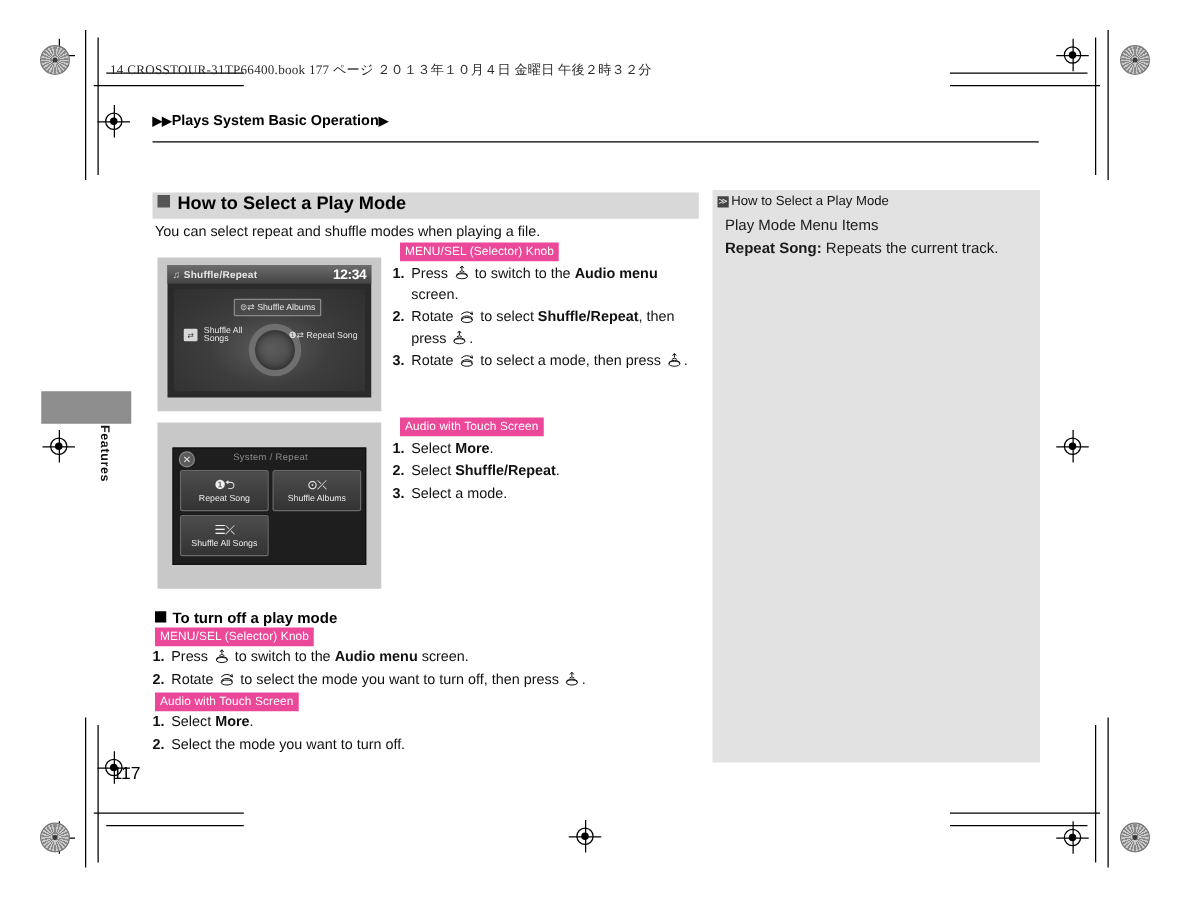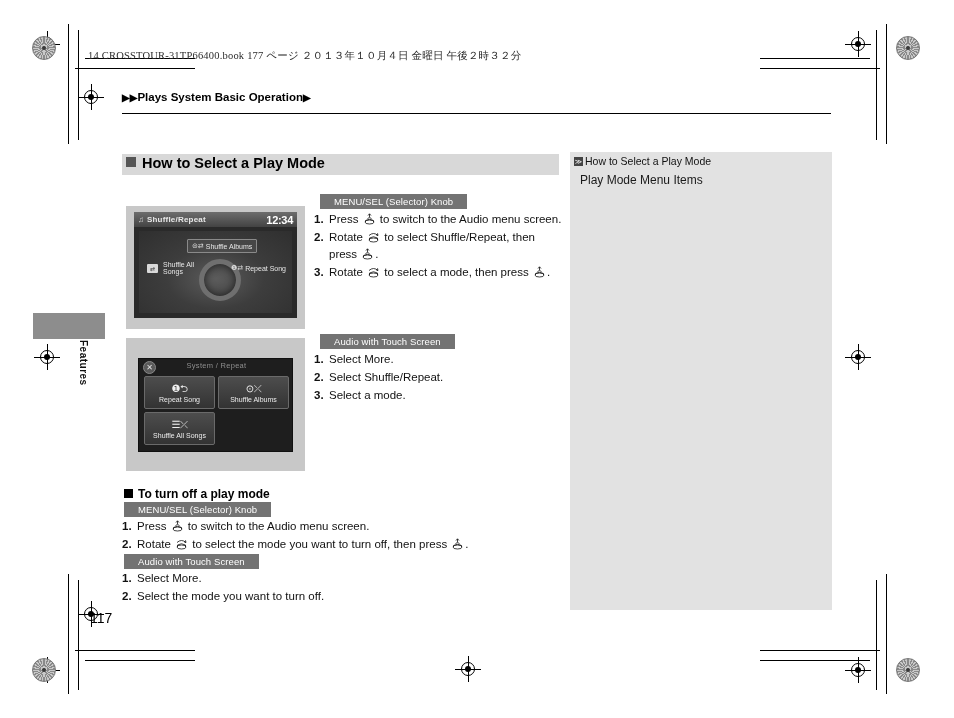--- a/index.html
+++ b/index.html
@@ -157,33 +157,33 @@
     height: 33px; background: linear-gradient(#4d4d4d, #333);
     border: 1px solid #6a6a6a; border-radius: 2px;
     display: flex; flex-direction: column; align-items: center; justify-content: center;
   }
   .sB-tile.blank { background: transparent; border: none; }
   .sB-icon { color: #f0f0f0; font-size: 10px; line-height: 11px; letter-spacing: -.5px; }
   .sB-lab { color: #ececec; font-size: 7px; margin-top: 2px; white-space: nowrap; }
 
   
   .badge {
-    display: inline-block; background: #737373; color: #fff;
-    font-size: 9.5px; padding: 2px 14px; letter-spacing: .1px; white-space: nowrap;
+    display: inline-block; background: #ec4899; color: #fff;
+    font-size: 9.5px; padding: 2px 4px; letter-spacing: .1px; white-space: nowrap;
   }
   .badge-a { position: absolute; left: 320px; top: 194px; }
   .badge-b { position: absolute; left: 320px; top: 334px; }
 
   .steps { position: absolute; font-size: 11.5px; color: #111; line-height: 1.47; }
   .steps-a { left: 314px; top: 211px; width: 250px; }
   .steps-b { left: 314px; top: 351px; width: 250px; }
   .step { display: flex; margin-bottom: 1px; }
   .step-n { font-weight: bold; width: 15px; flex: 0 0 15px; }
   .step-t { flex: 1; }
-  .step-t b { font-weight: normal; }
+  .step-t b { font-weight: bold; }
 
   
   .knob { display: inline-block; vertical-align: -3px; margin: 0 1px; }
 
   
   .sub-head {
     position: absolute; left: 124px; top: 487px;
     font-size: 12px; font-weight: bold; color: #000; white-space: nowrap; text-align: right;
   }
   .sub-sq {
@@ -315,20 +315,21 @@
   </div>
   <div class="rule"></div>
 
   <div class="tab-block"></div>
   <div class="tab-label">Features</div>
 
   <div class="head-band"></div>
   <div class="head-text">
     <span class="head-sq"></span><span>How to Select a Play Mode</span>
   </div>
+  <div class="intro">You can select repeat and shuffle modes when playing a file.</div>
 
   <div class="shotA">
     <div class="shotA-inner">
       <div class="sA-title">
         <span class="sA-note">♫</span>
         <span class="sA-ttext">Shuffle/Repeat</span>
         <span class="sA-time">12:34</span>
       </div>
       <div class="sA-body">
         <div class="sA-ring"></div>
@@ -468,16 +469,19 @@
         <span class="step-t">Select the mode you want to turn off.</span>
       </div>
     </div>
 
   <div class="sidebar"></div>
   <div class="sb-head">
     <span class="sb-mark">≫</span><span>How to Select a Play Mode</span>
   </div>
   <div class="sb-body">
     <p>Play Mode Menu Items</p>
+    <p>
+      <b>Repeat Song:</b><span> Repeats the current track.</span>
+    </p>
   </div>
 
   <div class="pagenum">117</div>
 </div>
 
 </body></html>

